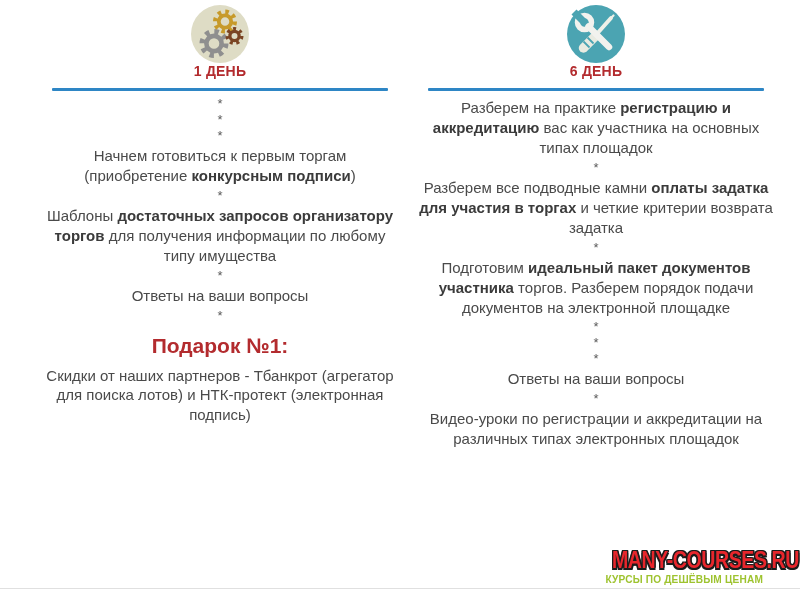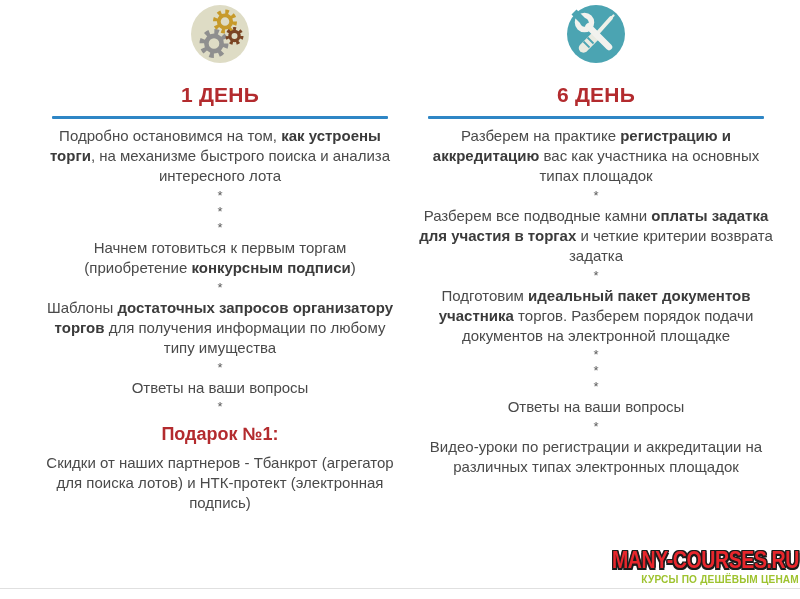--- a/index.html
+++ b/index.html
@@ -14,31 +14,31 @@
   body{
     width:800px;height:599px;
     font-family:"Liberation Sans","DejaVu Sans",sans-serif;
     color:var(--text);
   }
   .page{position:relative;width:800px;height:599px;overflow:hidden;background:#fff;}
   .columns{display:flex;gap:16px;padding:5px 24px 0 40px;}
   .col{width:360px;flex:0 0 360px;text-align:center;}
   .icon-wrap{display:flex;justify-content:center;height:58px;}
   .day-title{
-    margin:20px 0 0;font-size:21px;font-weight:bold;
+    margin:0 0 0;font-size:14px;font-weight:bold;
     color:var(--accent-red);letter-spacing:.2px;
   }
   .rule{height:3px;background:var(--accent-blue);margin:9px 12px 0;border-radius:1px;}
   .items{display:flex;flex-direction:column;gap:4px;padding-top:7px;font-size:15px;line-height:1.33;}
   .para{margin:0;padding:0 2px;}
   .para strong{color:#3b3b3b;}
   .sep{font-size:13px;line-height:12px;height:12px;color:#5a5a5a;}
-  .gift{margin:6px 0 2px;font-size:18px;font-weight:bold;color:var(--accent-red);}
+  .gift{margin:6px 0 2px;font-size:21px;font-weight:bold;color:var(--accent-red);}
   .bottom-rule{position:absolute;left:0;right:0;top:588px;height:1px;background:var(--divider);}
-  .watermark{position:absolute;right:1px;bottom:13px;text-align:right;pointer-events:none;}
+  .watermark{position:absolute;right:1px;bottom:13px;text-align:left;pointer-events:none;}
   .wm-title{
     font-size:23px;font-weight:bold;letter-spacing:-.5px;color:var(--wm-red);
     transform:scaleX(.85);transform-origin:100% 50%;line-height:26px;white-space:nowrap;
     text-shadow:-1.5px -1.5px 0 #1c1c1c,1.5px -1.5px 0 #1c1c1c,-1.5px 1.5px 0 #1c1c1c,
                  1.5px 1.5px 0 #1c1c1c,-1.5px 0 0 #1c1c1c,1.5px 0 0 #1c1c1c,
                  0 -1.5px 0 #1c1c1c,0 1.5px 0 #1c1c1c;
   }
   .wm-sub{
     font-size:11.5px;font-weight:bold;color:var(--wm-green);
     transform:scaleX(.88);transform-origin:100% 50%;line-height:13px;
@@ -65,21 +65,20 @@
           </g>
           <g>
             <circle cx="43.5" cy="31" r="7" fill="none" stroke="#7a4423" stroke-width="4" stroke-dasharray="2.9 3.38"></circle>
             <circle cx="43.5" cy="31" r="4.6" fill="none" stroke="#7a4423" stroke-width="3.2"></circle>
           </g>
         </svg>
       </div>
       <h2 class="day-title">1 ДЕНЬ</h2>
       <div class="rule"></div>
       <div class="items">
-          <p class="para">Подробно остановимся на том, <strong>как устроены торги</strong>, на механизме быстрого поиска и анализа интересного лота</p>
           <div class="sep">*</div>
           <div class="sep">*</div>
           <div class="sep">*</div>
           <p class="para">Начнем готовиться к первым торгам (приобретение <strong>конкурсным подписи</strong>)</p>
           <div class="sep">*</div>
           <p class="para">Шаблоны <strong>достаточных запросов организатору торгов</strong> для получения информации по любому типу имущества</p>
           <div class="sep">*</div>
           <p class="para">Ответы на ваши вопросы</p>
           <div class="sep">*</div>
           <div class="gift">Подарок №1:</div>

